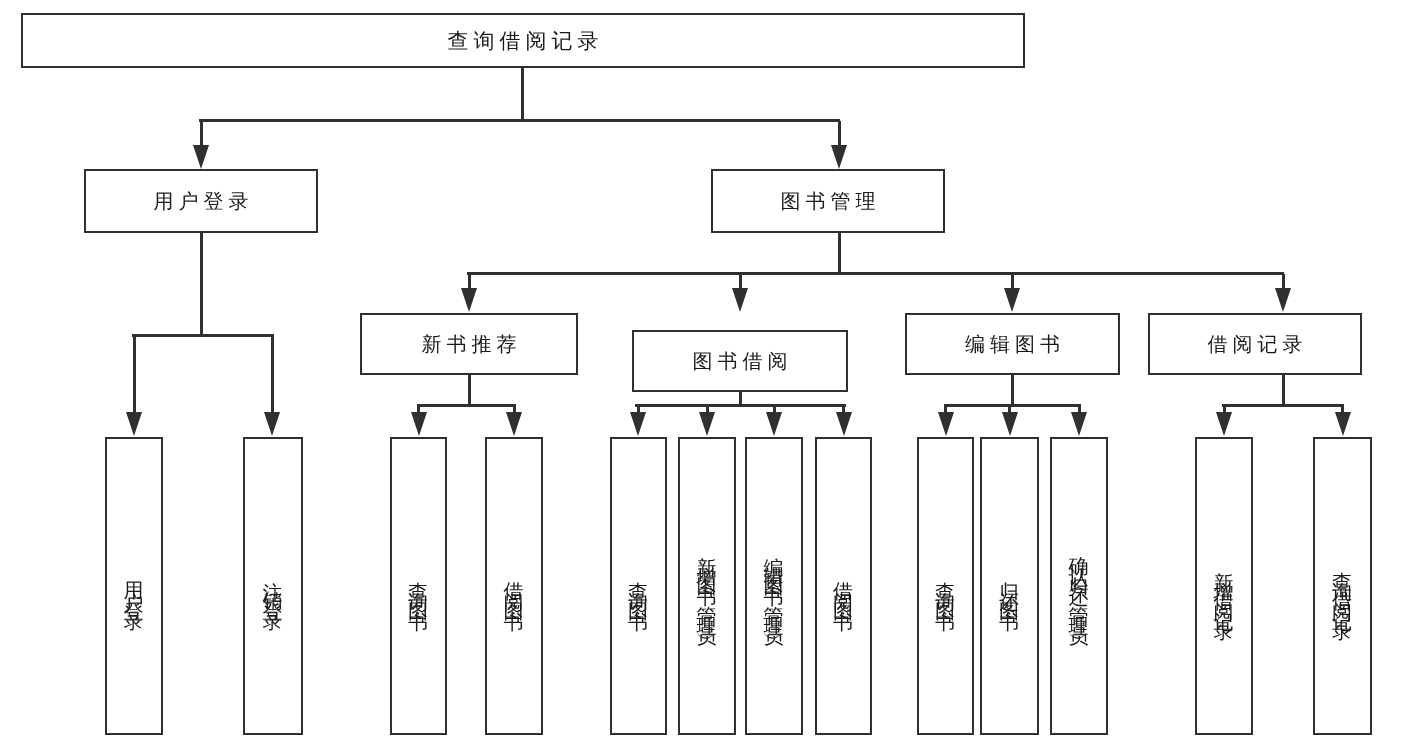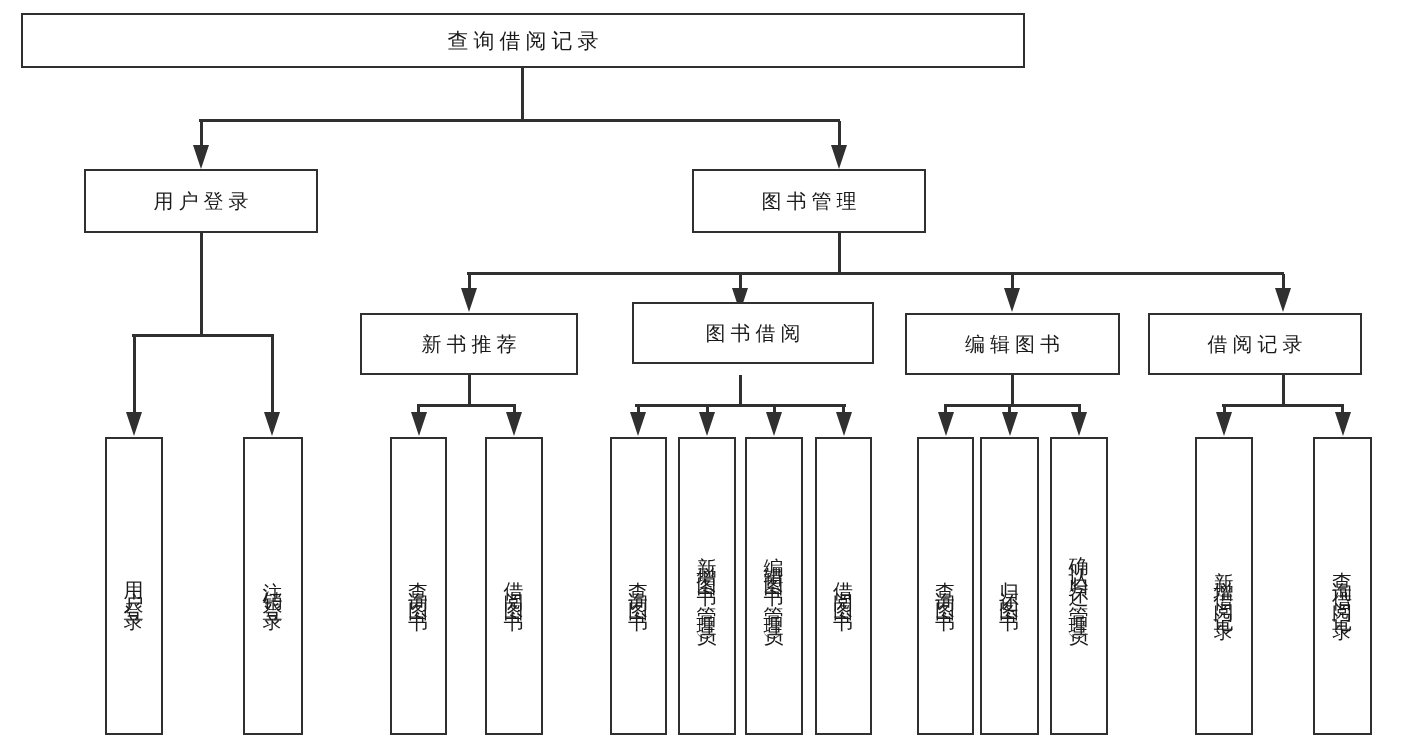--- a/index.html
+++ b/index.html
@@ -70,21 +70,21 @@
   <div class="vl" style="left:521px;top:68px;height:54px;"></div>
   <div class="hl" style="left:199px;top:119px;width:641px;"></div>
   <div class="vl" style="left:200px;top:121px;height:27px;"></div>
   <div class="vl" style="left:838px;top:121px;height:27px;"></div>
   <div class="ah" style="left:193px;top:145px;"></div>
   <div class="ah" style="left:831px;top:145px;"></div>
 
   <div class="box hbox" style="left:84px;top:169px;width:234px;height:64px;">
     <span>用户登录</span>
   </div>
-  <div class="box hbox" style="left:692px;top:169px;width:234px;height:64px;">
+  <div class="box hbox" style="left:711px;top:169px;width:234px;height:64px;">
     <span>图书管理</span>
   </div>
 
   <div class="vl" style="left:200px;top:233px;height:104px;"></div>
   <div class="hl" style="left:132px;top:334px;width:142px;"></div>
   <div class="vl" style="left:133px;top:336px;height:80px;"></div>
   <div class="vl" style="left:271px;top:336px;height:80px;"></div>
   <div class="ah" style="left:126px;top:412px;"></div>
   <div class="ah" style="left:264px;top:412px;"></div>
 
@@ -95,21 +95,21 @@
   <div class="vl" style="left:1011px;top:274px;height:18px;"></div>
   <div class="vl" style="left:1282px;top:274px;height:18px;"></div>
   <div class="ah" style="left:461px;top:288px;"></div>
   <div class="ah" style="left:732px;top:288px;"></div>
   <div class="ah" style="left:1004px;top:288px;"></div>
   <div class="ah" style="left:1275px;top:288px;"></div>
 
   <div class="box hbox" style="left:360px;top:313px;width:218px;height:62px;">
     <span>新书推荐</span>
   </div>
-  <div class="box hbox" style="left:632px;top:302px;width:242px;height:62px;">
+  <div class="box hbox" style="left:632px;top:330px;width:216px;height:62px;">
     <span>图书借阅</span>
   </div>
   <div class="box hbox" style="left:905px;top:313px;width:215px;height:62px;">
     <span>编辑图书</span>
   </div>
   <div class="box hbox" style="left:1148px;top:313px;width:214px;height:62px;">
     <span>借阅记录</span>
   </div>
 
   <div class="vl" style="left:468px;top:375px;height:31px;"></div>

